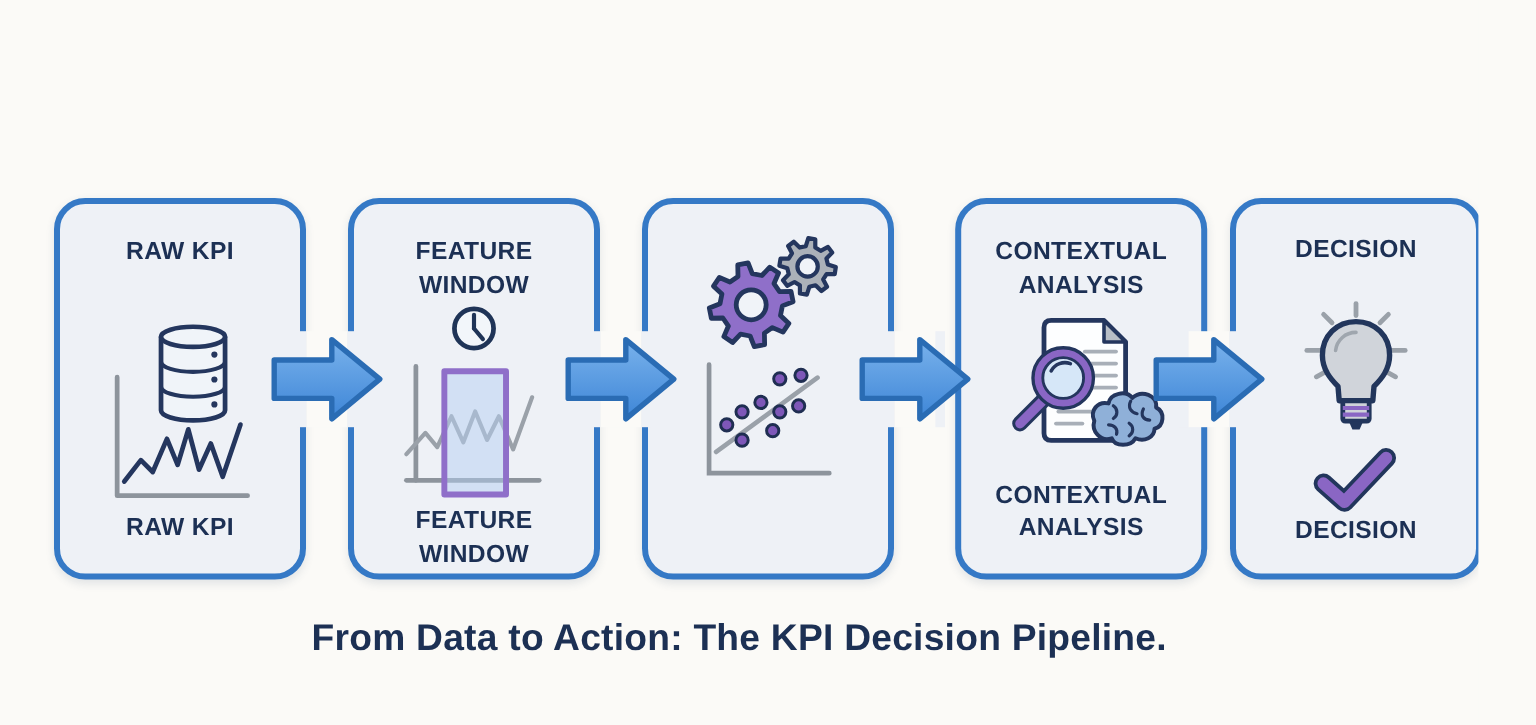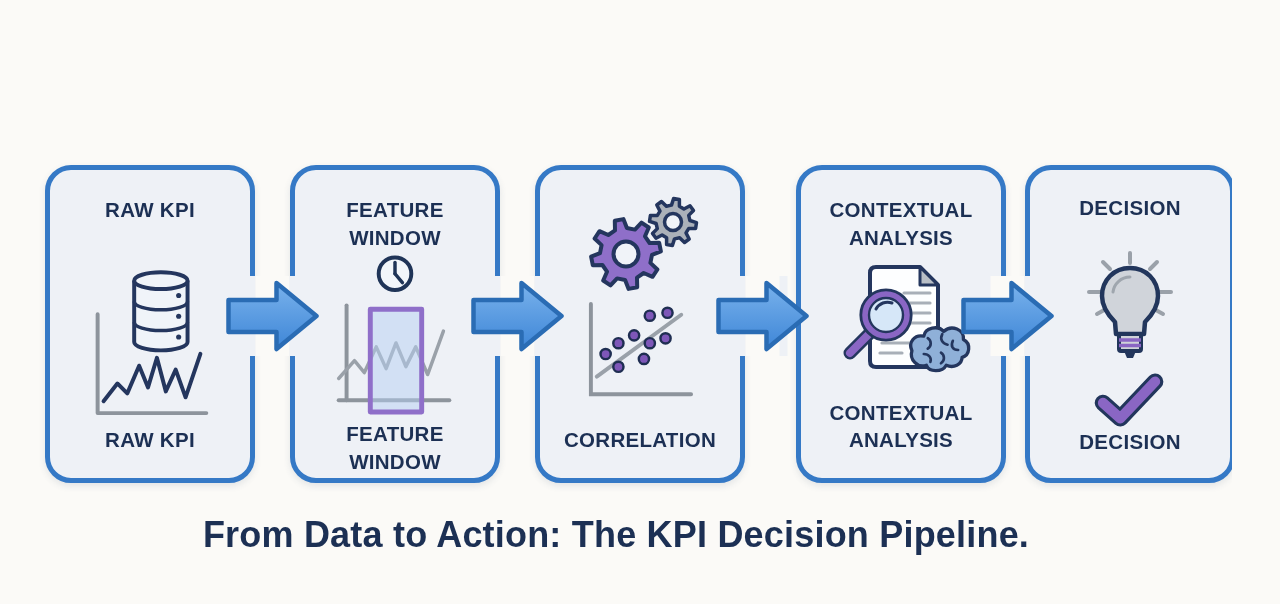--- a/index.html
+++ b/index.html
@@ -26,21 +26,21 @@
   .stage-title,.stage-label{
     color:var(--text-navy,#1c3054);
     font-weight:bold;font-size:20.5px;line-height:1.35;letter-spacing:.3px;
     text-align:center;max-width:178px;
   }
   .stage-title{min-height:56px;display:block;}
   .icon-zone{display:flex;flex-direction:column;align-items:center;gap:6px;}
   .caption{
     position:absolute;left:0;right:0;top:514px;text-align:center;
     color:var(--text-navy,#1c3054);
-    font-size:36px;font-weight:600;letter-spacing:.2px;
+    font-size:31px;font-weight:600;letter-spacing:.2px;
   }
   .flow-layer{position:absolute;left:0;top:0;z-index:5;pointer-events:none;}
   svg{display:block;}
 </style>
 </head>
 <body>
 
 <div class="canvas">
 
   <div class="stage stage-1">
@@ -107,21 +107,20 @@
           <circle cx="54" cy="36" r="5.2"></circle>
             <circle cx="38" cy="44" r="5.2"></circle>
           <circle cx="70" cy="44" r="5.2"></circle>
             <circle cx="86" cy="39" r="5.2"></circle>
           <circle cx="25" cy="55" r="5.2"></circle>
             <circle cx="64" cy="60" r="5.2"></circle>
           <circle cx="38" cy="68" r="5.2"></circle>
         </g>
       </svg>
     </div>
-    <div class="stage-label">CORRELATION</div>
   </div>
 
   <div class="stage stage-4">
     <div class="stage-title">CONTEXTUAL ANALYSIS</div>
     <div class="icon-zone">
       <svg width="142" height="132" viewBox="0 0 142 132">
         <g>
           <path d="M46 8 H90 L108 26 V102 Q108 108 102 108 H46 Q40 108 40 102 V14 Q40 8 46 8 Z" fill="#fdfeff" stroke="#24365e" stroke-width="4" stroke-linejoin="round"></path>
           <path d="M90 8 L90 26 H108 Z" fill="#b8bec6" stroke="#24365e" stroke-width="3" stroke-linejoin="round"></path>
           <g stroke="#a8afb8" stroke-width="3.2" stroke-linecap="round">

